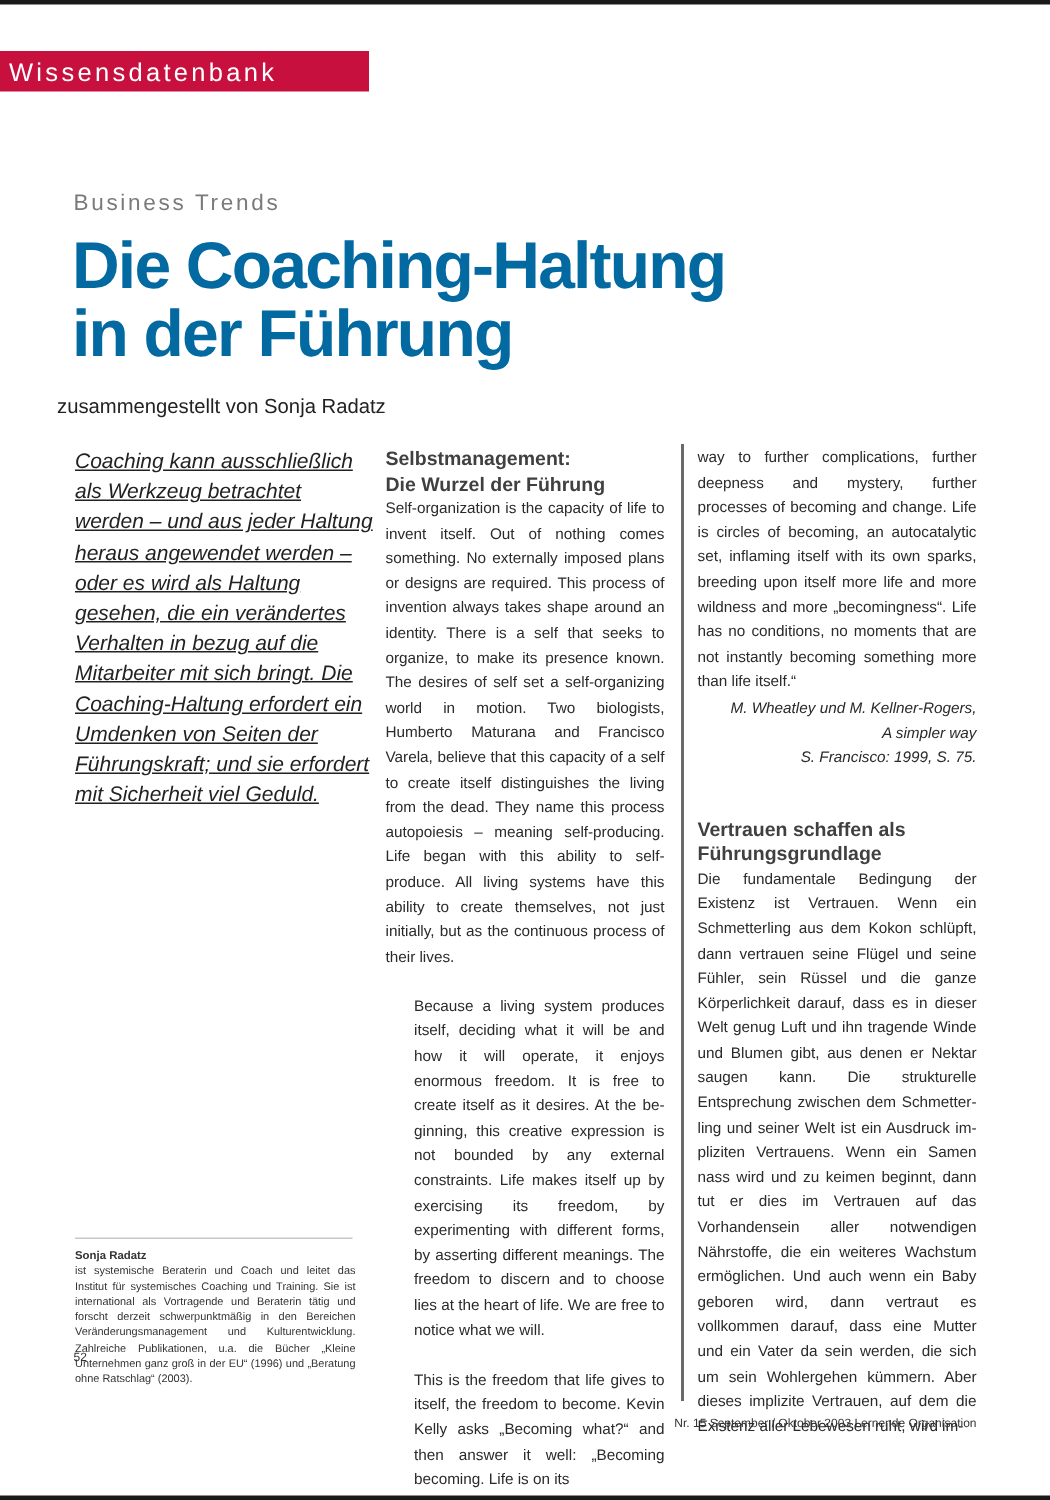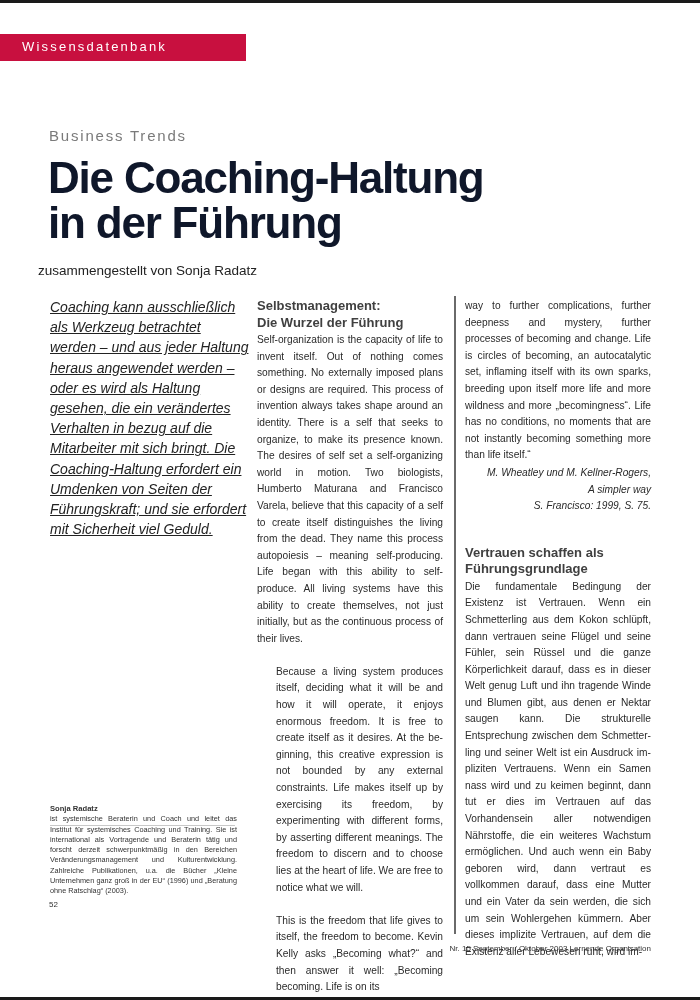--- a/index.html
+++ b/index.html
@@ -3,31 +3,31 @@
 <meta charset="utf-8">
 <style>
   * { margin: 0; padding: 0; box-sizing: border-box; }
   html, body { width: 700px; height: 1000px; background: #ffffff; overflow: hidden; }
   body { position: relative; font-family: "Liberation Sans", sans-serif; color: #1e1e1e; }
 
   .top-rule { position: absolute; left: 0; top: 0; width: 700px; height: 3px; background: #1a1a1a; }
   .bottom-rule { position: absolute; left: 0; bottom: 0; width: 700px; height: 3px; background: #1a1a1a; }
 
   .banner { position: absolute; left: 0; top: 34px; width: 246px; height: 27px; background: #c8103f; }
-  .banner-label { position: absolute; left: 22px; top: 5px; font-size: 13px; letter-spacing: 2.2px; color: #ffffff; }
+  .banner-label { position: absolute; left: 6px; top: 5px; font-size: 17px; letter-spacing: 2.2px; color: #ffffff; }
 
   .kicker { position: absolute; left: 49px; top: 127px; font-size: 15px; letter-spacing: 1.8px; color: #7a7a7a; }
-  .title { position: absolute; left: 48px; top: 155px; font-size: 44px; line-height: 45px; font-weight: bold; letter-spacing: -1.2px; color: #0f172a; }
+  .title { position: absolute; left: 48px; top: 155px; font-size: 44px; line-height: 45px; font-weight: bold; letter-spacing: -1.2px; color: #0369a1; }
   .byline { position: absolute; left: 38px; top: 263px; font-size: 13.5px; color: #222; }
 
   .lead { position: absolute; left: 50px; top: 297px; width: 200px; font-size: 14px; line-height: 20.2px; font-style: italic; color: #222; text-decoration: underline; }
   .lead p { margin: 0; }
 
   .bio-rule { position: absolute; left: 50px; top: 825px; width: 185px; height: 1px; background: #c8c8c8; }
-  .bio { position: absolute; left: 50px; top: 804px; width: 187px; font-size: 7.3px; line-height: 10.3px; color: #333; text-align: justify; }
+  .bio { position: absolute; left: 50px; top: 832px; width: 187px; font-size: 7.3px; line-height: 10.3px; color: #333; text-align: justify; }
   .bio-name { font-weight: bold; font-size: 7.6px; display: block; }
 
   .col { position: absolute; font-size: 10.2px; line-height: 16.6px; color: #2a2a2a; text-align: justify; hyphens: manual; }
   .col2 { left: 257px; top: 298px; width: 186px; }
   .col3 { left: 465px; top: 298px; width: 186px; }
   .col h3 { font-size: 13px; line-height: 16.5px; font-weight: bold; color: #404040; text-align: left; margin-bottom: 1px; }
   .col p { margin: 0; }
   .col p + p { margin-top: 16.6px; margin-left: 19px; }
 
   .divider { position: absolute; left: 454px; top: 296px; width: 1.5px; height: 638px; background: #6a6a6a; }

